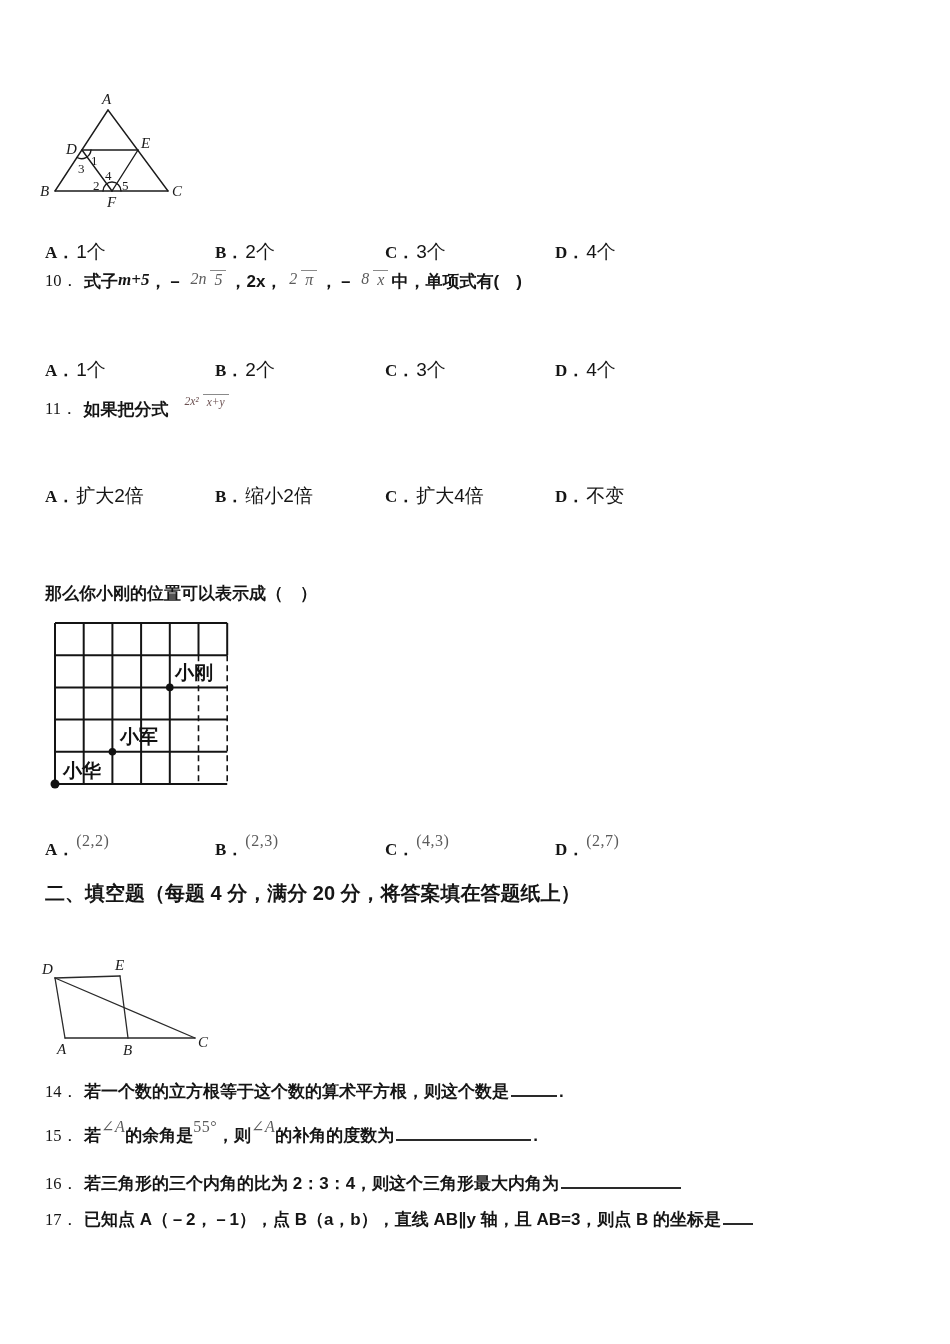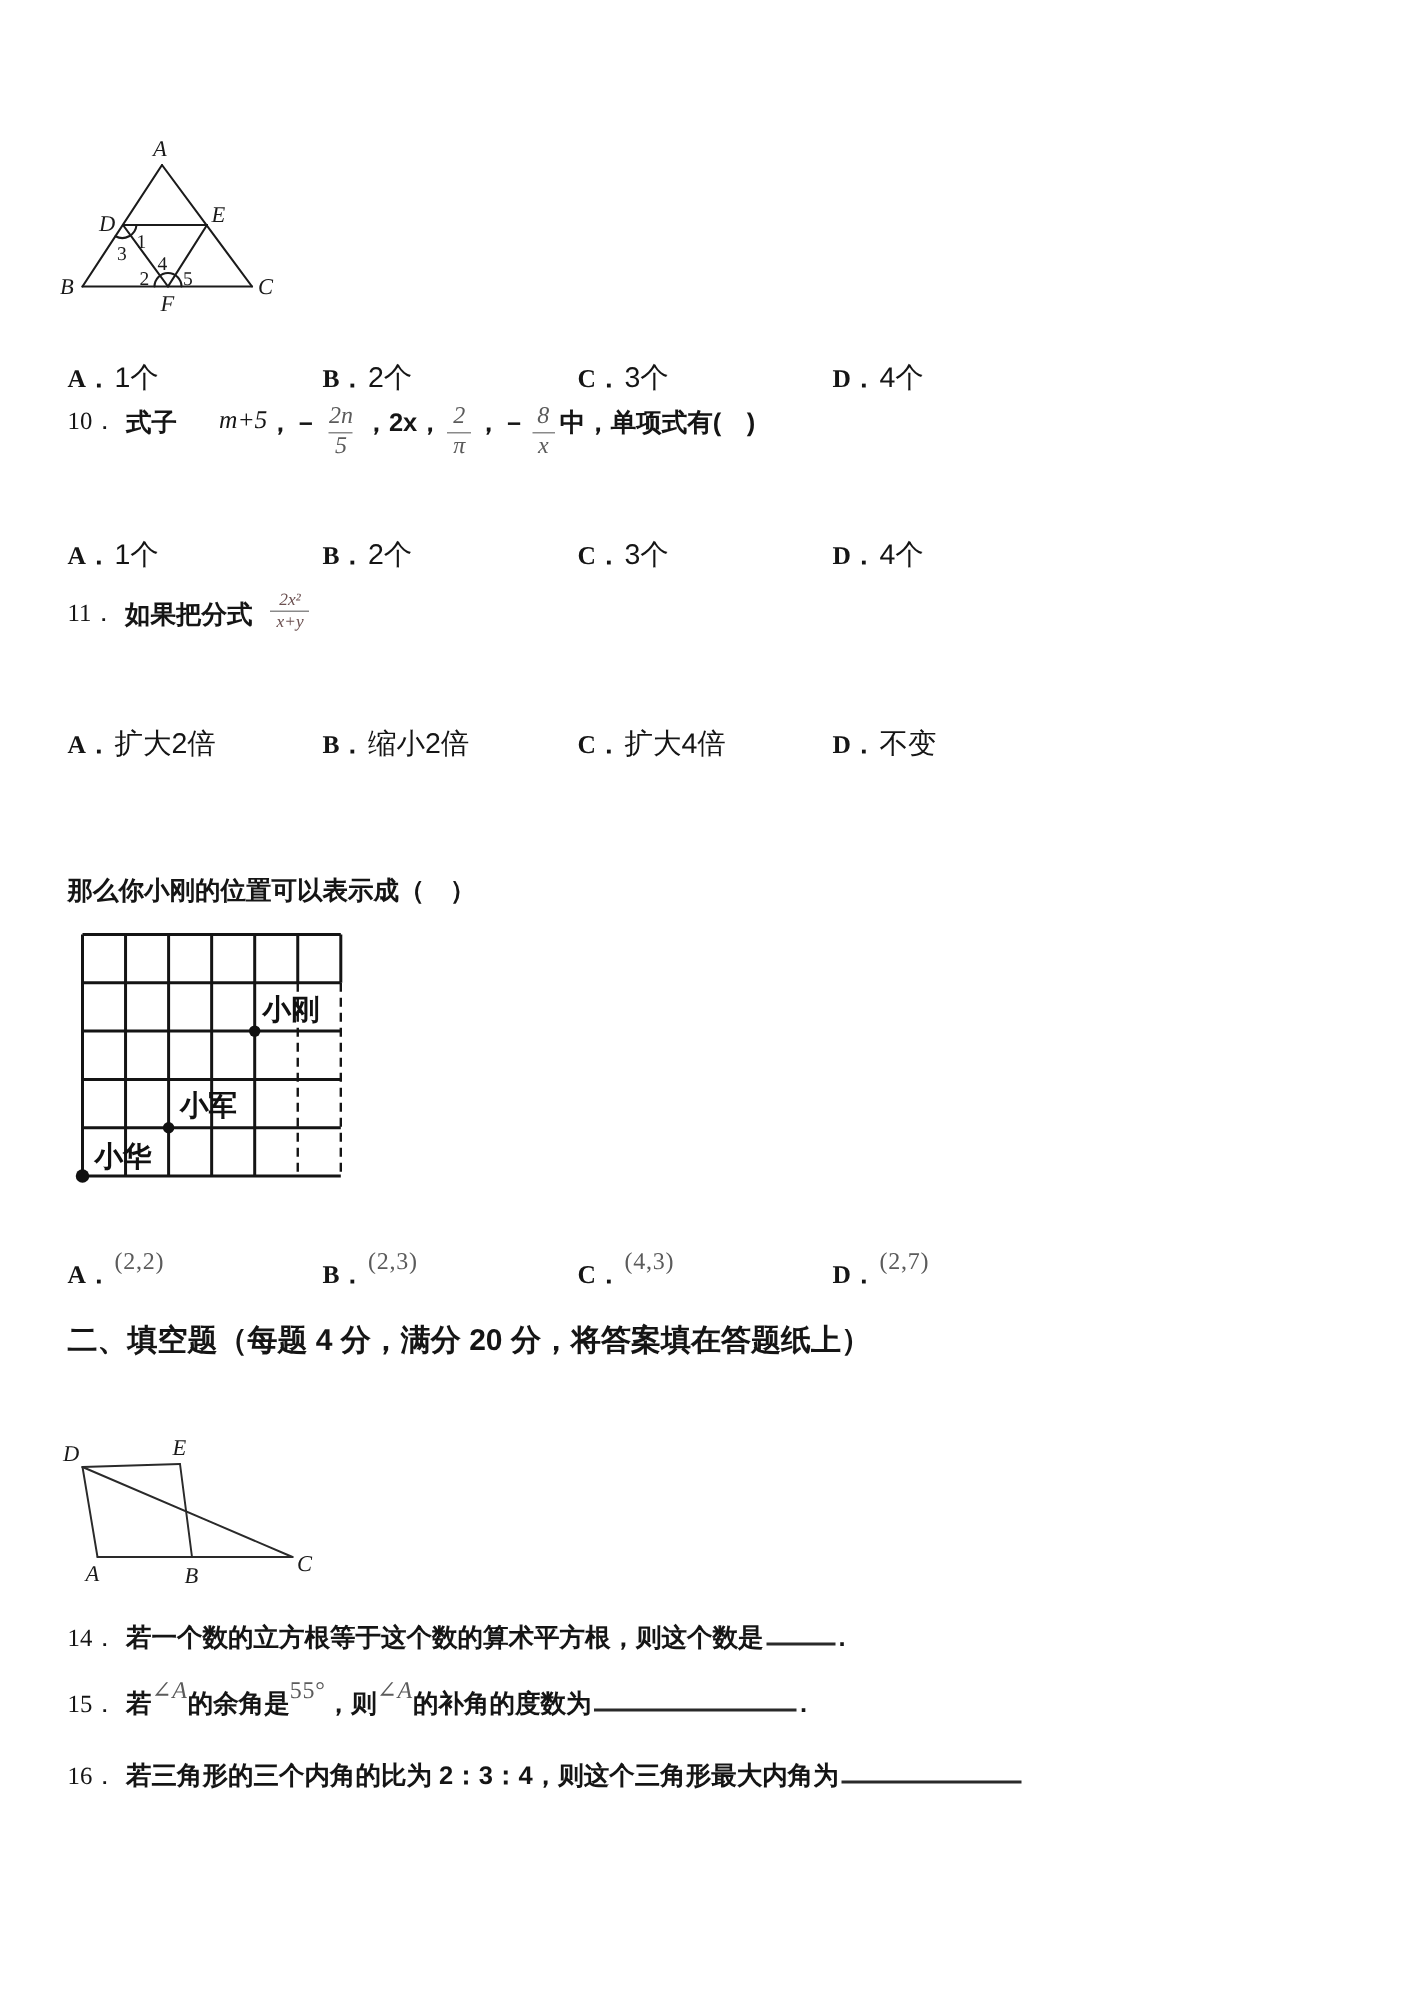--- a/index.html
+++ b/index.html
@@ -8,24 +8,24 @@
     font-family:"Liberation Sans","DejaVu Sans",sans-serif;color:#151515;
     margin:0 auto;overflow:hidden;
   }
   .row{position:absolute;left:45px;white-space:nowrap;font-size:17px;font-weight:bold;}
   .row .qnum{font-family:"Liberation Serif","DejaVu Serif",serif;font-weight:normal;font-size:16.5px;padding-right:6px;}
   .flexrow{display:flex;align-items:flex-start;}
   .optrow{position:absolute;left:45px;height:24px;}
   .opt{position:absolute;top:0;white-space:nowrap;}
   .olet{font-family:"Liberation Serif","DejaVu Serif",serif;font-weight:bold;font-size:17px;padding-right:2px;}
   .otxt{font-weight:normal;font-size:19px;}
-  .mvar{font-family:"Liberation Serif","DejaVu Serif",serif;font-style:italic;font-weight:normal;margin-left:28px;}
+  .mvar{font-family:"Liberation Serif","DejaVu Serif",serif;font-style:italic;font-weight:bold;}
   .supmath{font-family:"Liberation Serif","DejaVu Serif",serif;font-style:normal;font-weight:normal;
     color:#5b5b5b;position:relative;top:-9px;font-size:16px;letter-spacing:0.5px;}
-  .frac{display:inline-flex;flex-direction:column;align-items:center;line-height:1.05;
+  .frac{display:inline-flex;flex-direction:row;align-items:center;line-height:1.05;
     font-family:"Liberation Serif","DejaVu Serif",serif;font-style:italic;font-weight:normal;
     color:#5b5b5b;margin:0 3px;}
   .frac .fden{border-top:1.5px solid #8a8a8a;padding:1px 4px 0 4px;}
   .frac .fnum{padding:0 4px 1px 4px;}
   .frac-lg{font-size:16px;}
   .frac-sm{font-size:11.5px;position:relative;top:-4px;margin:0 12px;color:#6b5050;}
   .blank{display:inline-block;border-bottom:2px solid #2a2a2a;height:14px;vertical-align:baseline;margin:0 2px;}
   .fig{position:absolute;}
   svg text.vlabel{font-family:"Liberation Serif","DejaVu Serif",serif;font-style:italic;font-size:15px;fill:#1a1a1a;}
   svg text.alabel{font-family:"Liberation Serif","DejaVu Serif",serif;font-size:13px;fill:#1a1a1a;font-style:normal;}
@@ -177,14 +177,17 @@
   </div>
 
   <div class="row" style="top:1124px">
     <span class="qnum">15．</span><span>若</span><span class="supmath" style="font-style:italic">∠A</span><span>的余角是</span><span class="supmath">55°</span><span>，则</span><span class="supmath" style="font-style:italic">∠A</span><span>的补角的度数为</span><span class="blank" style="width:135px"></span><span>.</span>
   </div>
 
   <div class="row" style="top:1172px">
     <span class="qnum">16．</span><span>若三角形的三个内角的比为 2：3：4，则这个三角形最大内角为</span><span class="blank" style="width:120px"></span>
   </div>
 
+  <div class="row" style="top:1208px">
+    <span class="qnum">17．</span><span>已知点 A（－2，－1），点 B（a，b），直线 AB∥y 轴，且 AB=3，则点 B 的坐标是</span><span class="blank" style="width:30px"></span>
+  </div>
 
 </div>
 
 </body></html>

